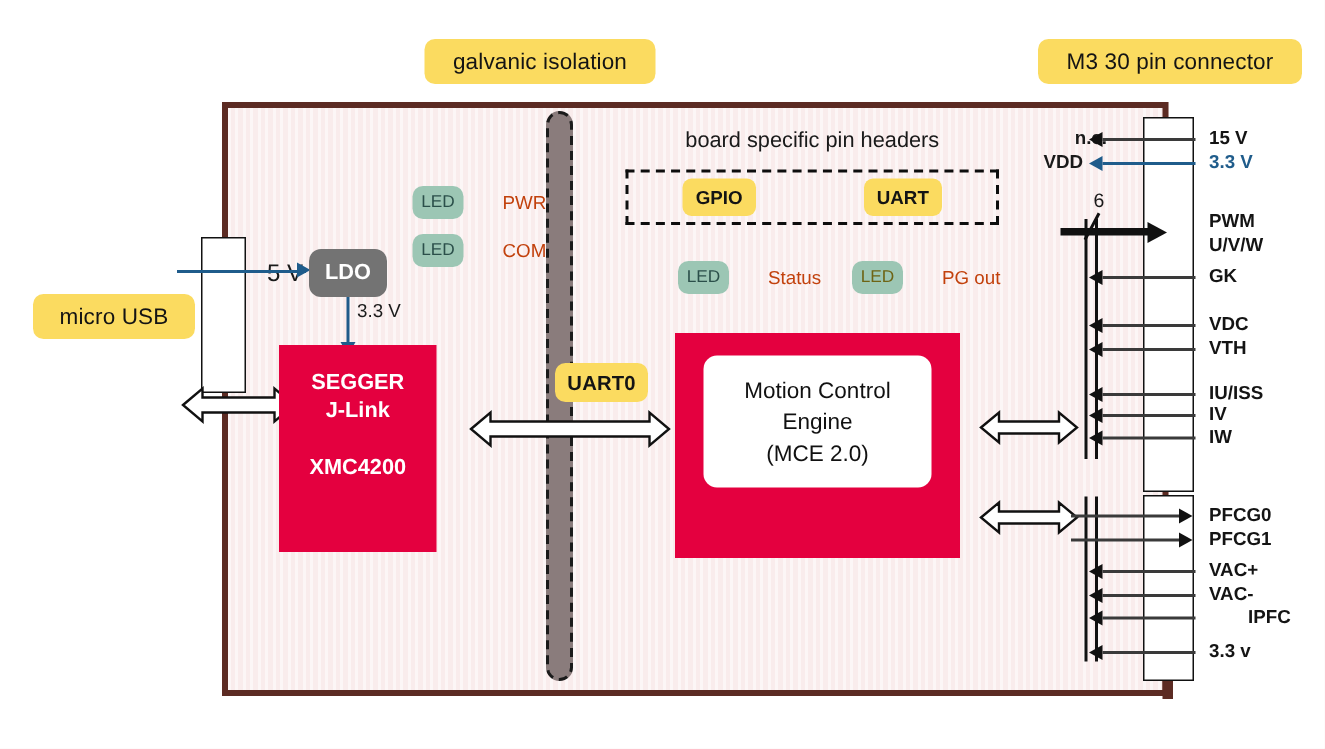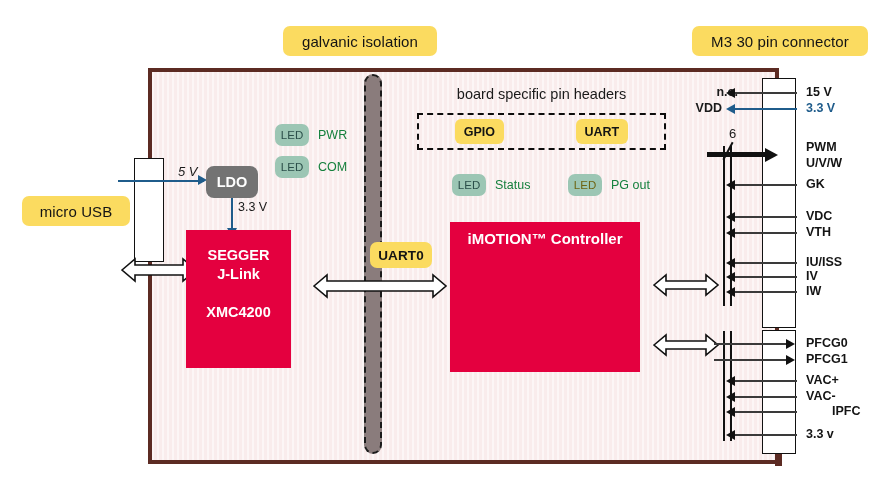--- a/index.html
+++ b/index.html
@@ -41,22 +41,22 @@
   
   #ldo{left:206px;top:166px;width:52px;height:32px;background:#737373;
        color:#fff;border-radius:8px;display:flex;align-items:center;
        justify-content:center;font-size:14.5px;font-weight:bold;}
 
   
   .led{width:34px;height:22px;background:#9CC6B4;border-radius:7px;
        display:flex;align-items:center;justify-content:center;
        font-size:11.5px;color:#2B4F4A;}
   .led.olive{color:#6E6414;}
-  .ledrow{display:flex;align-items:center;gap:9px;text-align:right;}
-  .ledrow .cap{font-size:12.5px;color:#15803d;}
+  .ledrow{display:flex;align-items:center;gap:26px;text-align:right;}
+  .ledrow .cap{font-size:12.5px;color:#c2410c;}
 
   
   #hdr-box{left:417px;top:113px;width:249px;height:37px;
            border:2.5px dashed #0d0d0d;box-sizing:border-box;
            display:flex;align-items:center;justify-content:space-around;}
   .hdr-pill{background:#FBDB60;border-radius:6px;height:25px;
             display:flex;align-items:center;justify-content:center;
             font-size:12.5px;font-weight:bold;color:#141414;padding:0 9px;}
   #hdr-title{left:417px;top:86px;width:249px;text-align:center;font-size:14.5px;}
 
@@ -103,21 +103,21 @@
   #bus-top{left:723px;top:146px;height:160px;}
   #bus-bot{left:723px;top:331px;height:110px;}
 
   
   svg.oarrow{position:absolute;overflow:visible;}
   svg.oarrow path{fill:#ffffff;stroke:#111111;stroke-width:1.6;}
 
   
   #v5-line{left:118px;top:180px;width:86px;height:2.2px;background:#1F5C8B;}
   #v5-head{left:198px;top:175.4px;}
-  #v5-lbl{left:178px;top:164px;font-size:13px;font-style:italic;}
+  #v5-lbl{left:178px;top:174px;font-size:16px;}
   #v33-line{left:231px;top:198px;width:2.2px;height:34px;background:#1F5C8B;}
   #v33-head{left:227px;top:228px;}
   #v33-lbl{left:238px;top:200px;font-size:12.5px;}
 </style>
 </head>
 <body>
 
 <div class="abs" id="board"></div>
 
 <div class="abs callout" id="iso-callout" style="left:283px;top:26px;width:154px;height:30px;">galvanic isolation</div>
@@ -164,21 +164,25 @@
   <span class="hdr-pill">UART</span>
 </div>
 
 <div class="abs chip-red" id="segger">
   <span class="l">SEGGER</span>
   <span class="l">J-Link</span>
   <span class="sub">XMC4200</span>
 </div>
 
 <div class="abs chip-red" id="imotion">
-  <span class="title">iMOTION™ Controller</span>
+  <span id="mce">
+    <span>Motion Control</span>
+    <span>Engine</span>
+    <span>(MCE 2.0)</span>
+  </span>
 </div>
 
 <svg class="oarrow" style="left:312px;top:272px;" width="136" height="28">
   <path d="M2,14 L15,3 L15,9 L121,9 L121,3 L134,14 L121,25 L121,19 L15,19 L15,25 Z"></path>
 </svg>
 <div class="abs callout" style="left:370px;top:242px;width:62px;height:26px;font-size:13.5px;font-weight:bold;">UART0</div>
 
 <svg class="oarrow" style="left:652px;top:272px;" width="68" height="26">
   <path d="M2,13 L14,3 L14,9 L54,9 L54,3 L66,13 L54,23 L54,17 L14,17 L14,23 Z"></path>
 </svg>

